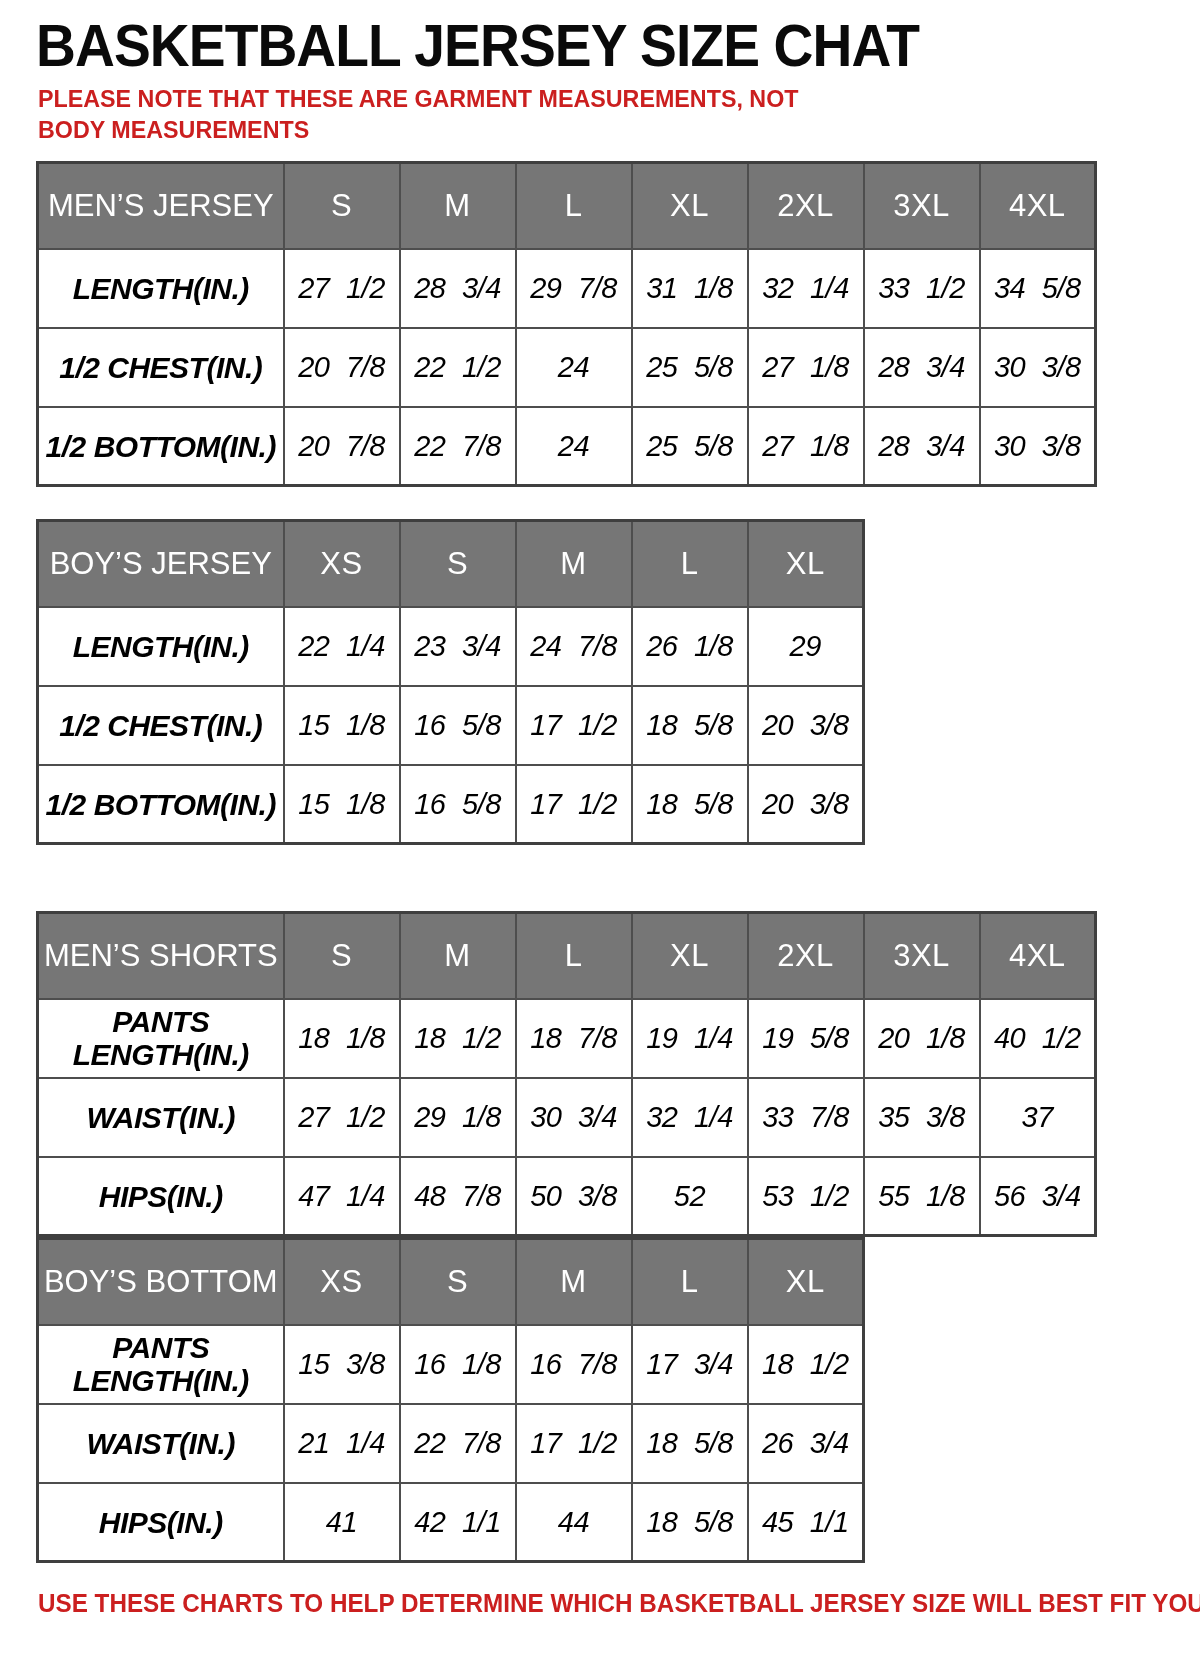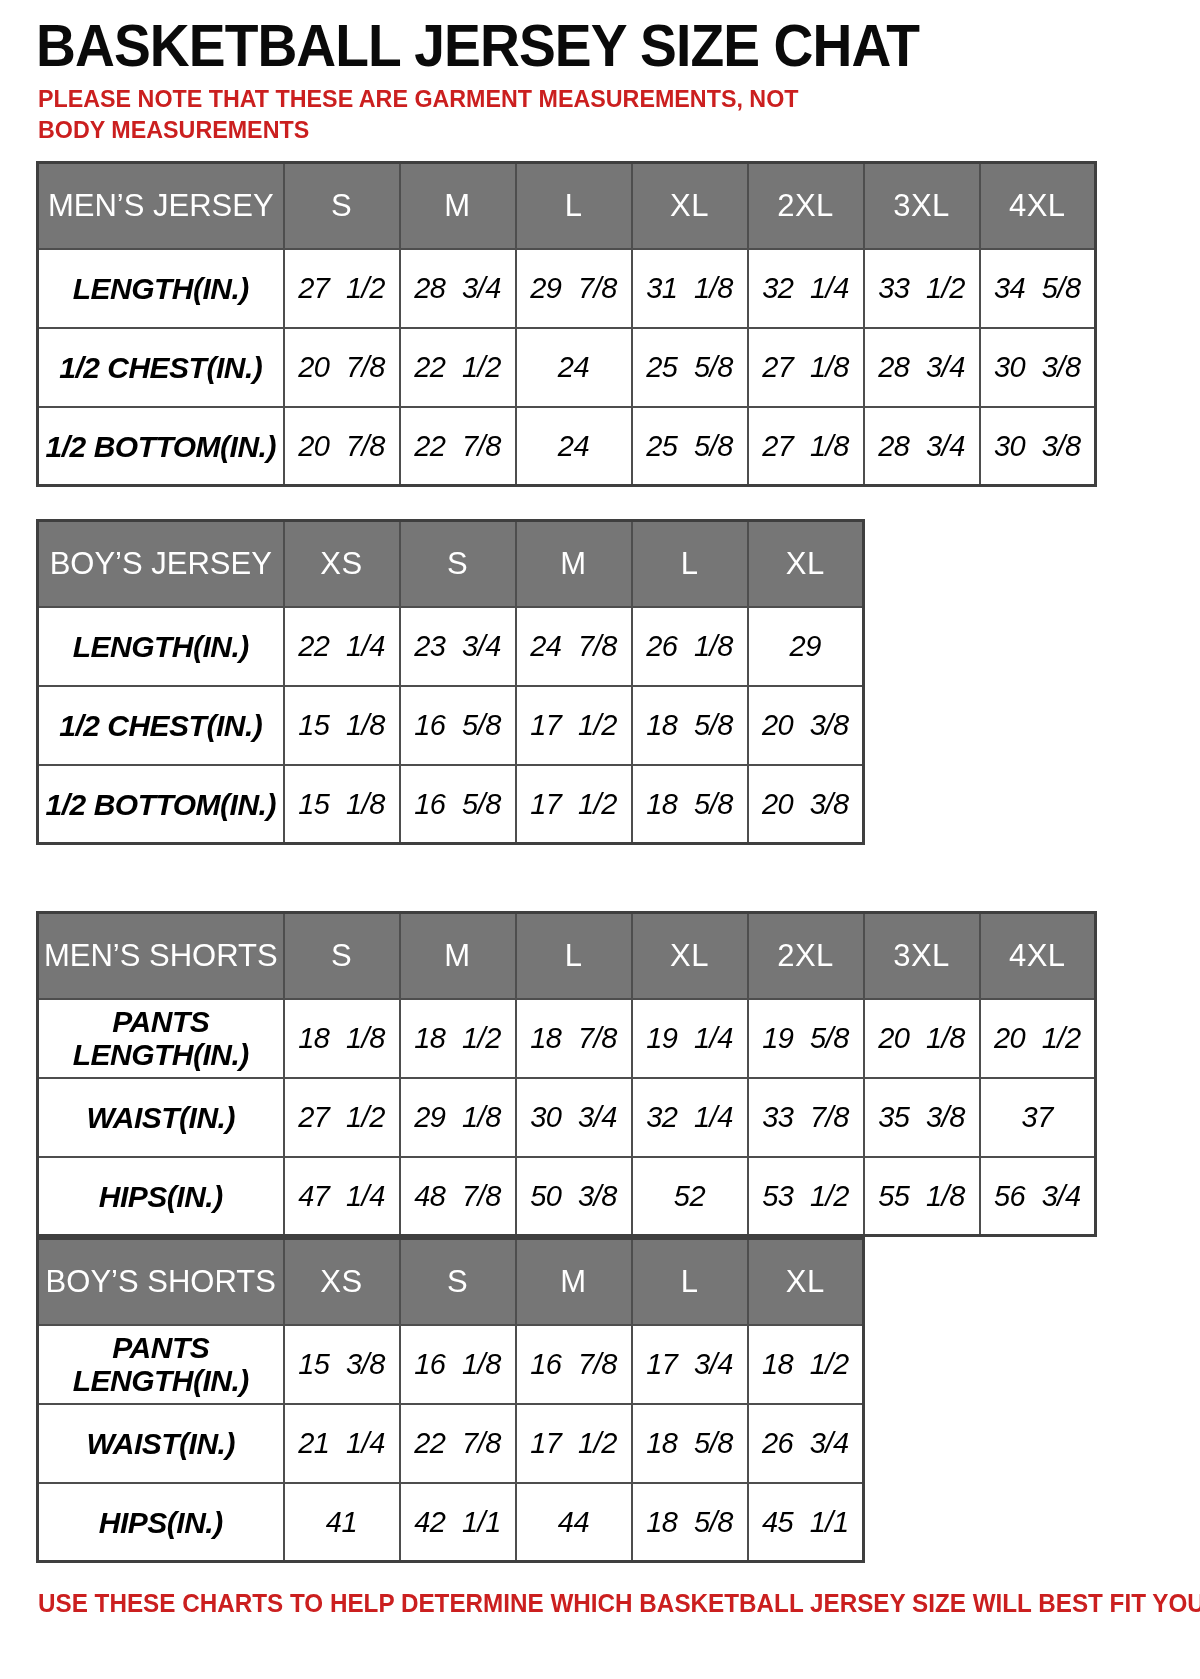--- a/index.html
+++ b/index.html
@@ -190,21 +190,21 @@
         </thead>
         <tbody>
           <tr>
             <th class="row-label">PANTS LENGTH(IN.)</th>
             <td class="cell-value">18 1/8</td>
             <td class="cell-value">18 1/2</td>
             <td class="cell-value">18 7/8</td>
             <td class="cell-value">19 1/4</td>
             <td class="cell-value">19 5/8</td>
             <td class="cell-value">20 1/8</td>
-            <td class="cell-value">20 1/2</td>
+            <td class="cell-value">40 1/2</td>
           </tr>
           <tr>
             <th class="row-label">WAIST(IN.)</th>
             <td class="cell-value">27 1/2</td>
             <td class="cell-value">29 1/8</td>
             <td class="cell-value">30 3/4</td>
             <td class="cell-value">32 1/4</td>
             <td class="cell-value">33 7/8</td>
             <td class="cell-value">35 3/8</td>
             <td class="cell-value">37</td>
@@ -225,21 +225,21 @@
         <colgroup>
           <col style="width: 246px;">
           <col style="width: 116px;">
           <col style="width: 116px;">
           <col style="width: 116px;">
           <col style="width: 116px;">
           <col style="width: 116px;">
         </colgroup>
         <thead>
           <tr>
-            <th class="corner">BOY’S SHORTS</th>
+            <th class="corner">BOY’S BOTTOM</th>
             <th>XS</th>
             <th>S</th>
             <th>M</th>
             <th>L</th>
             <th>XL</th>
           </tr>
         </thead>
         <tbody>
           <tr>
             <th class="row-label">PANTS LENGTH(IN.)</th>

